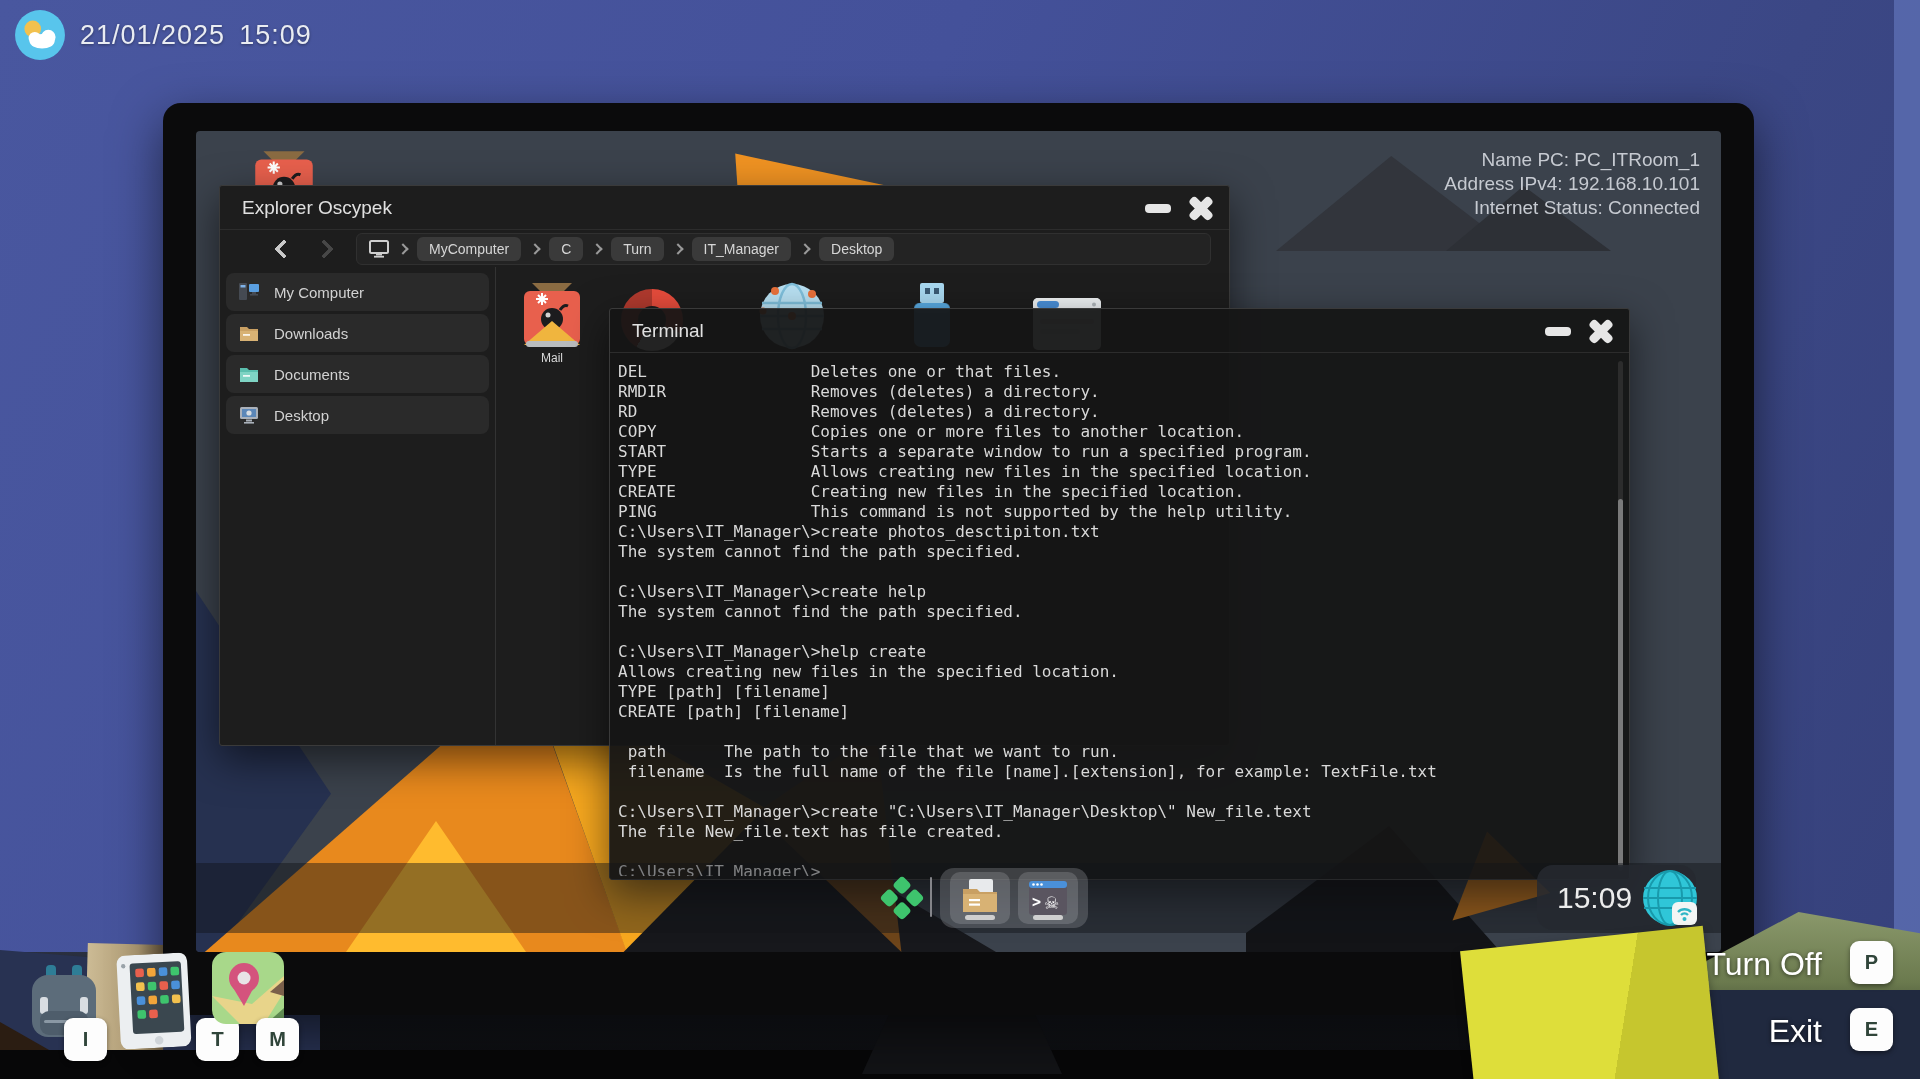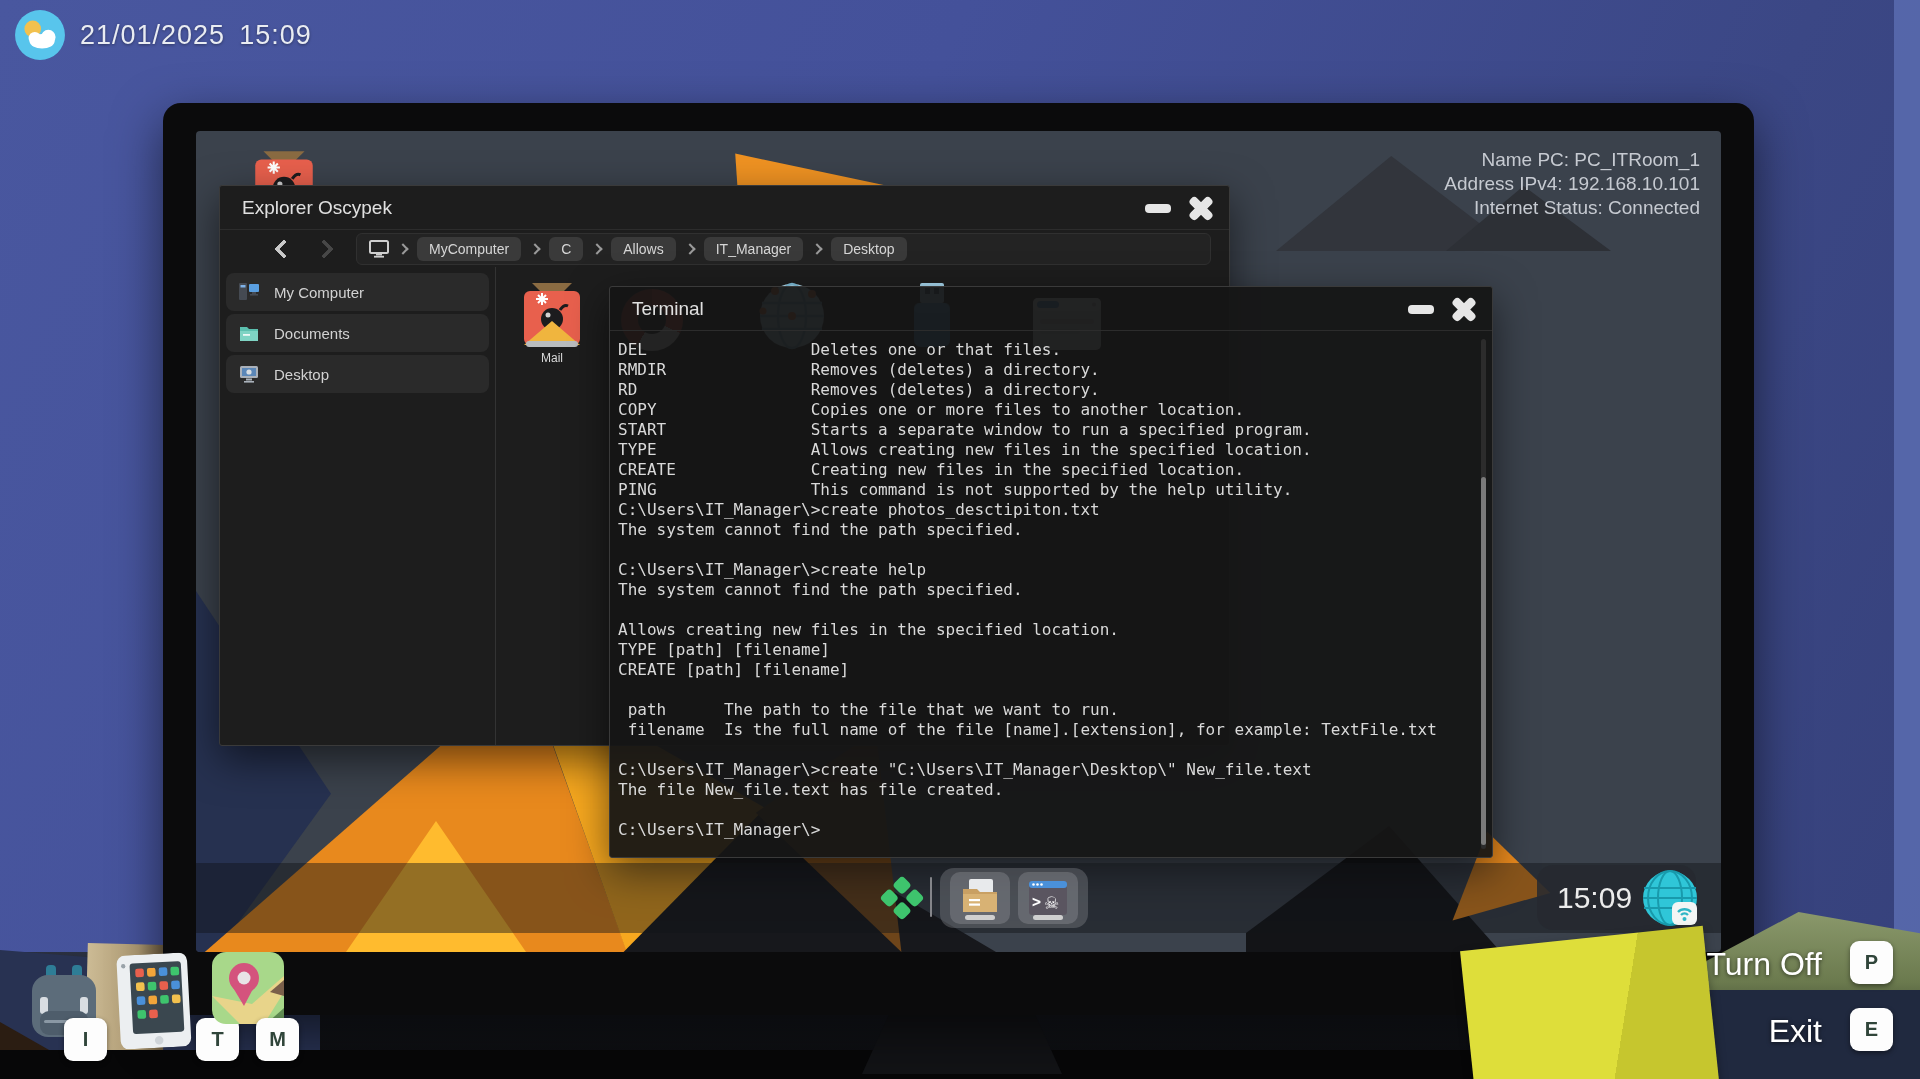--- a/index.html
+++ b/index.html
@@ -93,21 +93,21 @@
   .files { position:absolute; left:290px; top:87px; right:10px; height:120px; }
   .file { position:absolute; width:84px; text-align:center; color:#d8d8d8; font-size:12px; }
   .file .glyph { height:78px; display:flex; align-items:flex-end; justify-content:center; }
   .donut { width:62px; height:62px; border-radius:50%;
            background:conic-gradient(#e74c3c 0 115deg,#f2f2f2 115deg 210deg,#b13a2e 210deg 360deg);
            position:relative; }
   .donut:after { content:""; position:absolute; left:17px; top:17px; width:28px; height:28px;
                  border-radius:50%; background:#1d1d1d; }
 
   
-  .terminal { left:413px; top:155px; width:884px; height:572px; background:rgba(21,21,21,.94);padding-left:12px; }
+  .terminal { left:413px; top:177px; width:1021px; height:572px; background:rgba(21,21,21,.94);padding-left:12px; }
   .term-body { position:absolute; left:8px; right:20px; top:49px; bottom:3px; overflow:hidden; padding-top:4px; }
   .term-line { white-space:pre; font-family:"DejaVu Sans Mono", monospace; font-size:16px;
                line-height:20px; height:20px; color:#d9d9d9; }
   .term-track { position:absolute; right:6px; top:52px; bottom:8px; width:5px; background:#2c2c2c; border-radius:3px; }
   .term-thumb { position:absolute; right:6px; top:190px; height:368px; width:5px; background:#7a7a7a; border-radius:3px; }
 
   
   .taskbar { position:absolute; left:0; right:0; top:732px; height:70px; background:rgba(18,20,25,.45); }
   .clover { position:absolute; left:682px; top:11px; }
   .tsep { position:absolute; left:734px; top:14px; width:2px; height:40px; background:#84858a; border-radius:1px; }
@@ -207,38 +207,46 @@
             <svg width="20" height="18" viewBox="0 0 20 18">
               <rect x="1" y="1" width="18" height="12" rx="1.5" fill="none" stroke="#cfcfcf" stroke-width="2"></rect>
               <rect x="7" y="13.5" width="6" height="2" fill="#cfcfcf"></rect>
               <rect x="5" y="15.8" width="10" height="1.8" fill="#cfcfcf"></rect>
             </svg>
             <span class="chev r"></span>
             <span class="crumb">MyComputer</span>
             <span class="chev r"></span>
             <span class="crumb">C</span>
             <span class="chev r"></span>
-            <span class="crumb">Allows</span>
+            <span class="crumb">Turn</span>
             <span class="chev r"></span>
             <span class="crumb">IT_Manager</span>
             <span class="chev r"></span>
             <span class="crumb">Desktop</span>
           </span>
         </div>
         <div class="body-sep"></div>
         <div class="sidebar">
           <div class="side-item">
             <svg width="22" height="22" viewBox="0 0 22 22">
               <rect x="1" y="2" width="8" height="17" rx="1" fill="#454a52"></rect>
               <rect x="2.5" y="4" width="5" height="2.5" fill="#7fb2e8"></rect>
               <rect x="11" y="3" width="10" height="8" rx="1" fill="#5a9fe0"></rect>
               <rect x="14" y="11" width="4" height="2" fill="#454a52"></rect>
               <rect x="12" y="13" width="8" height="1.6" fill="#454a52"></rect>
             </svg>
             <span>My Computer</span>
+          </div>
+          <div class="side-item">
+            <svg width="22" height="22" viewBox="0 0 22 22">
+              <path d="M2 5h7l2 2h9v12H2z" fill="#c9a063"></path>
+              <path d="M2 9h18v10H2z" fill="#d8b274"></path>
+              <rect x="5" y="12" width="7" height="1.8" fill="#fff" opacity=".85"></rect>
+            </svg>
+            <span>Downloads</span>
           </div>
           <div class="side-item">
             <svg width="22" height="22" viewBox="0 0 22 22">
               <path d="M2 5h7l2 2h9v12H2z" fill="#5bbfae"></path>
               <path d="M2 9h18v10H2z" fill="#7fd4c4"></path>
               <rect x="5" y="12" width="7" height="1.8" fill="#fff" opacity=".85"></rect>
             </svg>
             <span>Documents</span>
           </div>
           <div class="side-item">
@@ -347,20 +355,21 @@
             <div class="term-line">The system cannot find the path specified.</div>
 
             <div class="term-line"></div>
 
             <div class="term-line">C:\Users\IT_Manager\&gt;create help</div>
 
             <div class="term-line">The system cannot find the path specified.</div>
 
             <div class="term-line"></div>
 
+            <div class="term-line">C:\Users\IT_Manager\&gt;help create</div>
 
             <div class="term-line">Allows creating new files in the specified location.</div>
 
             <div class="term-line">TYPE [path] [filename]</div>
 
             <div class="term-line">CREATE [path] [filename]</div>
 
             <div class="term-line"></div>
 
             <div class="term-line"> path      The path to the file that we want to run.</div>

